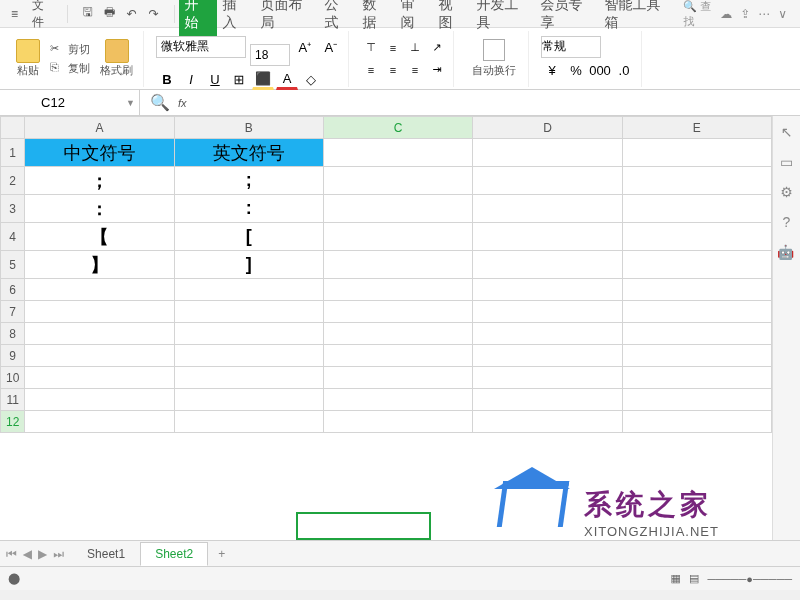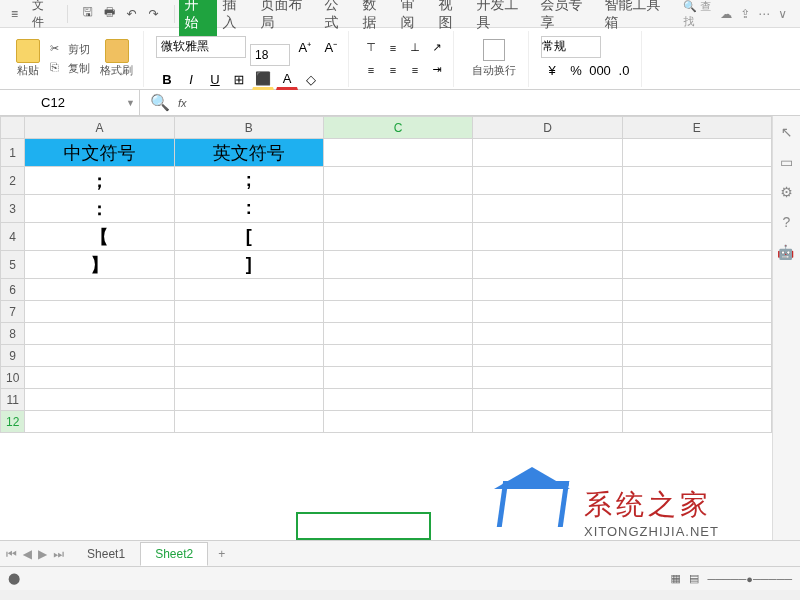--- a/index.html
+++ b/index.html
@@ -88,21 +88,21 @@
 
 .status-bar { height: 24px; background: #f5f5f5; border-top: 1px solid #d0d0d0; display: flex; align-items: center; padding: 0 8px; font-size: 11px; color: #666; }
 .status-bar .right { margin-left: auto; display: flex; gap: 8px; align-items: center; }
 
 
 .watermark { position: absolute; right: 6px; bottom: 48px; width: 300px; height: 80px; display: flex; align-items: center; gap: 10px; pointer-events: none; opacity: 0.95; }
 .watermark .logo { width: 80px; height: 70px; position: relative; }
 .watermark .logo .outer { position: absolute; width: 66px; height: 46px; border: 5px solid #2c7de0; border-bottom: none; top: 4px; left: 6px; transform: skewX(-8deg); }
 .watermark .logo .roof { position: absolute; width: 0; height: 0; border-left: 38px solid transparent; border-right: 38px solid transparent; border-bottom: 22px solid #2c7de0; top: -10px; left: 0; }
 .watermark .text { display: flex; flex-direction: column; }
-.watermark .text .cn { font-size: 28px; font-weight: normal; color: #b91c1c; letter-spacing: 4px; }
+.watermark .text .cn { font-size: 28px; font-weight: bold; color: #701a75; letter-spacing: 4px; }
 .watermark .text .en { font-size: 13px; color: #555; letter-spacing: 1px; }
 </style>
 </head>
 <body>
 
 <div class="menu-bar">
   <span class="hamburger">≡</span>
   <span class="file-label">文件</span>
   <span class="divider"></span>
   <div class="doc-icons">

